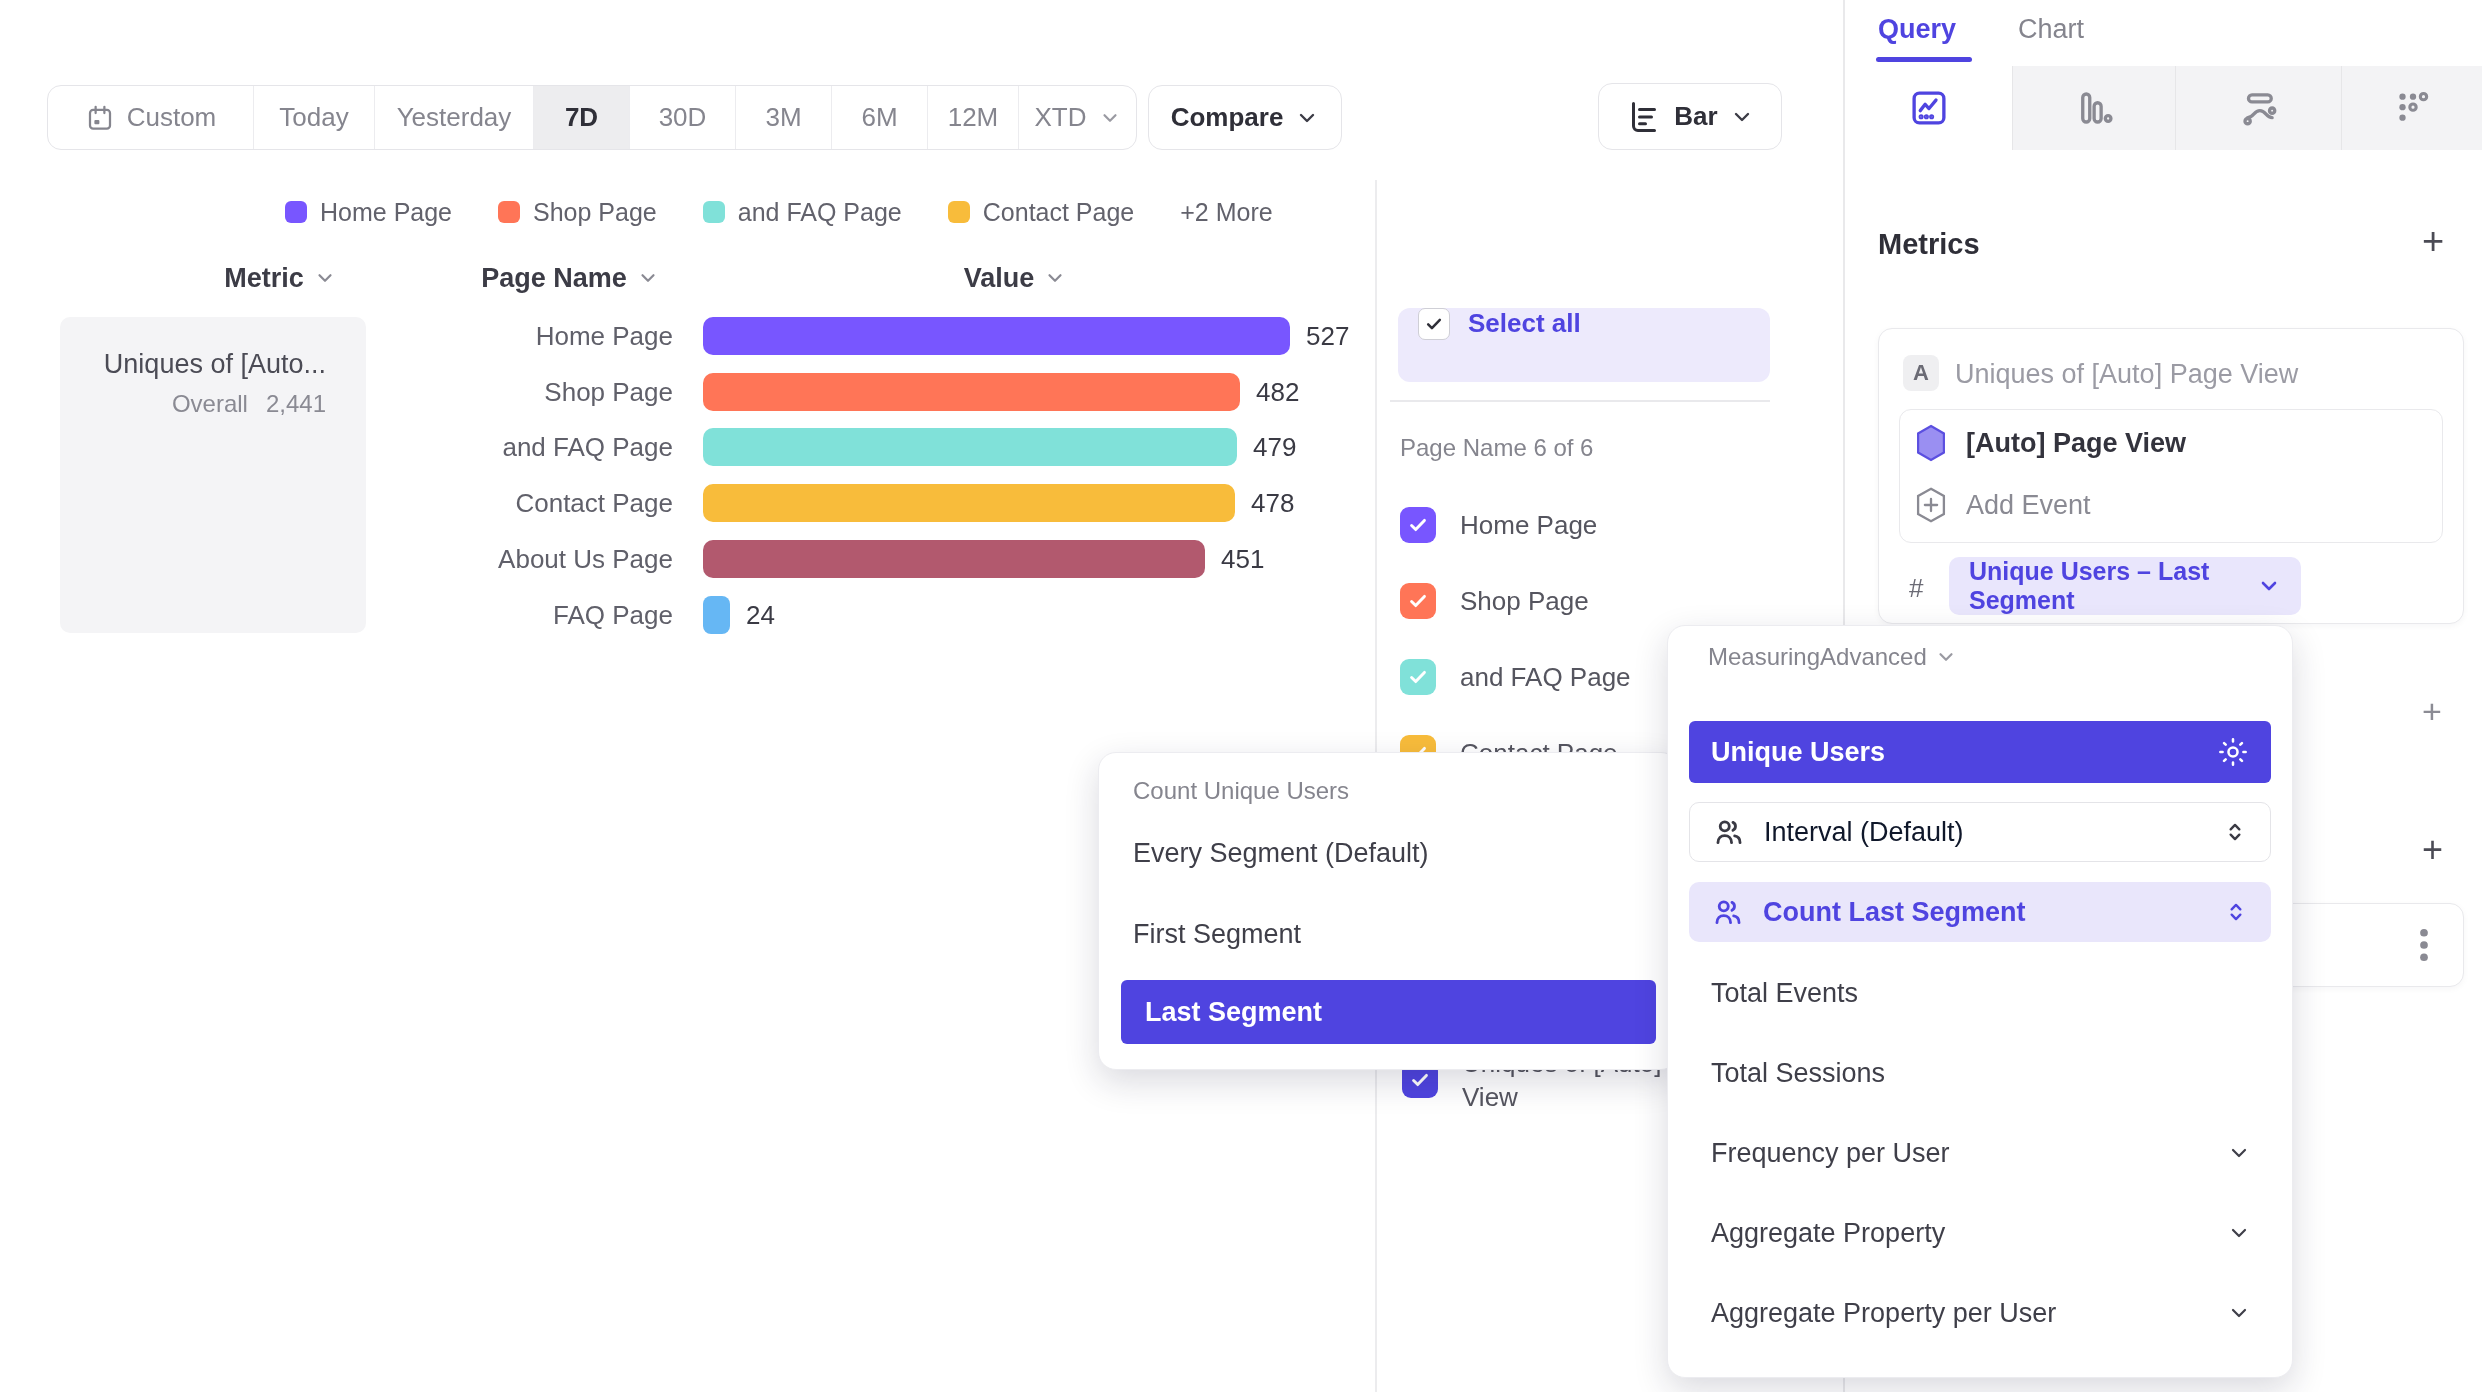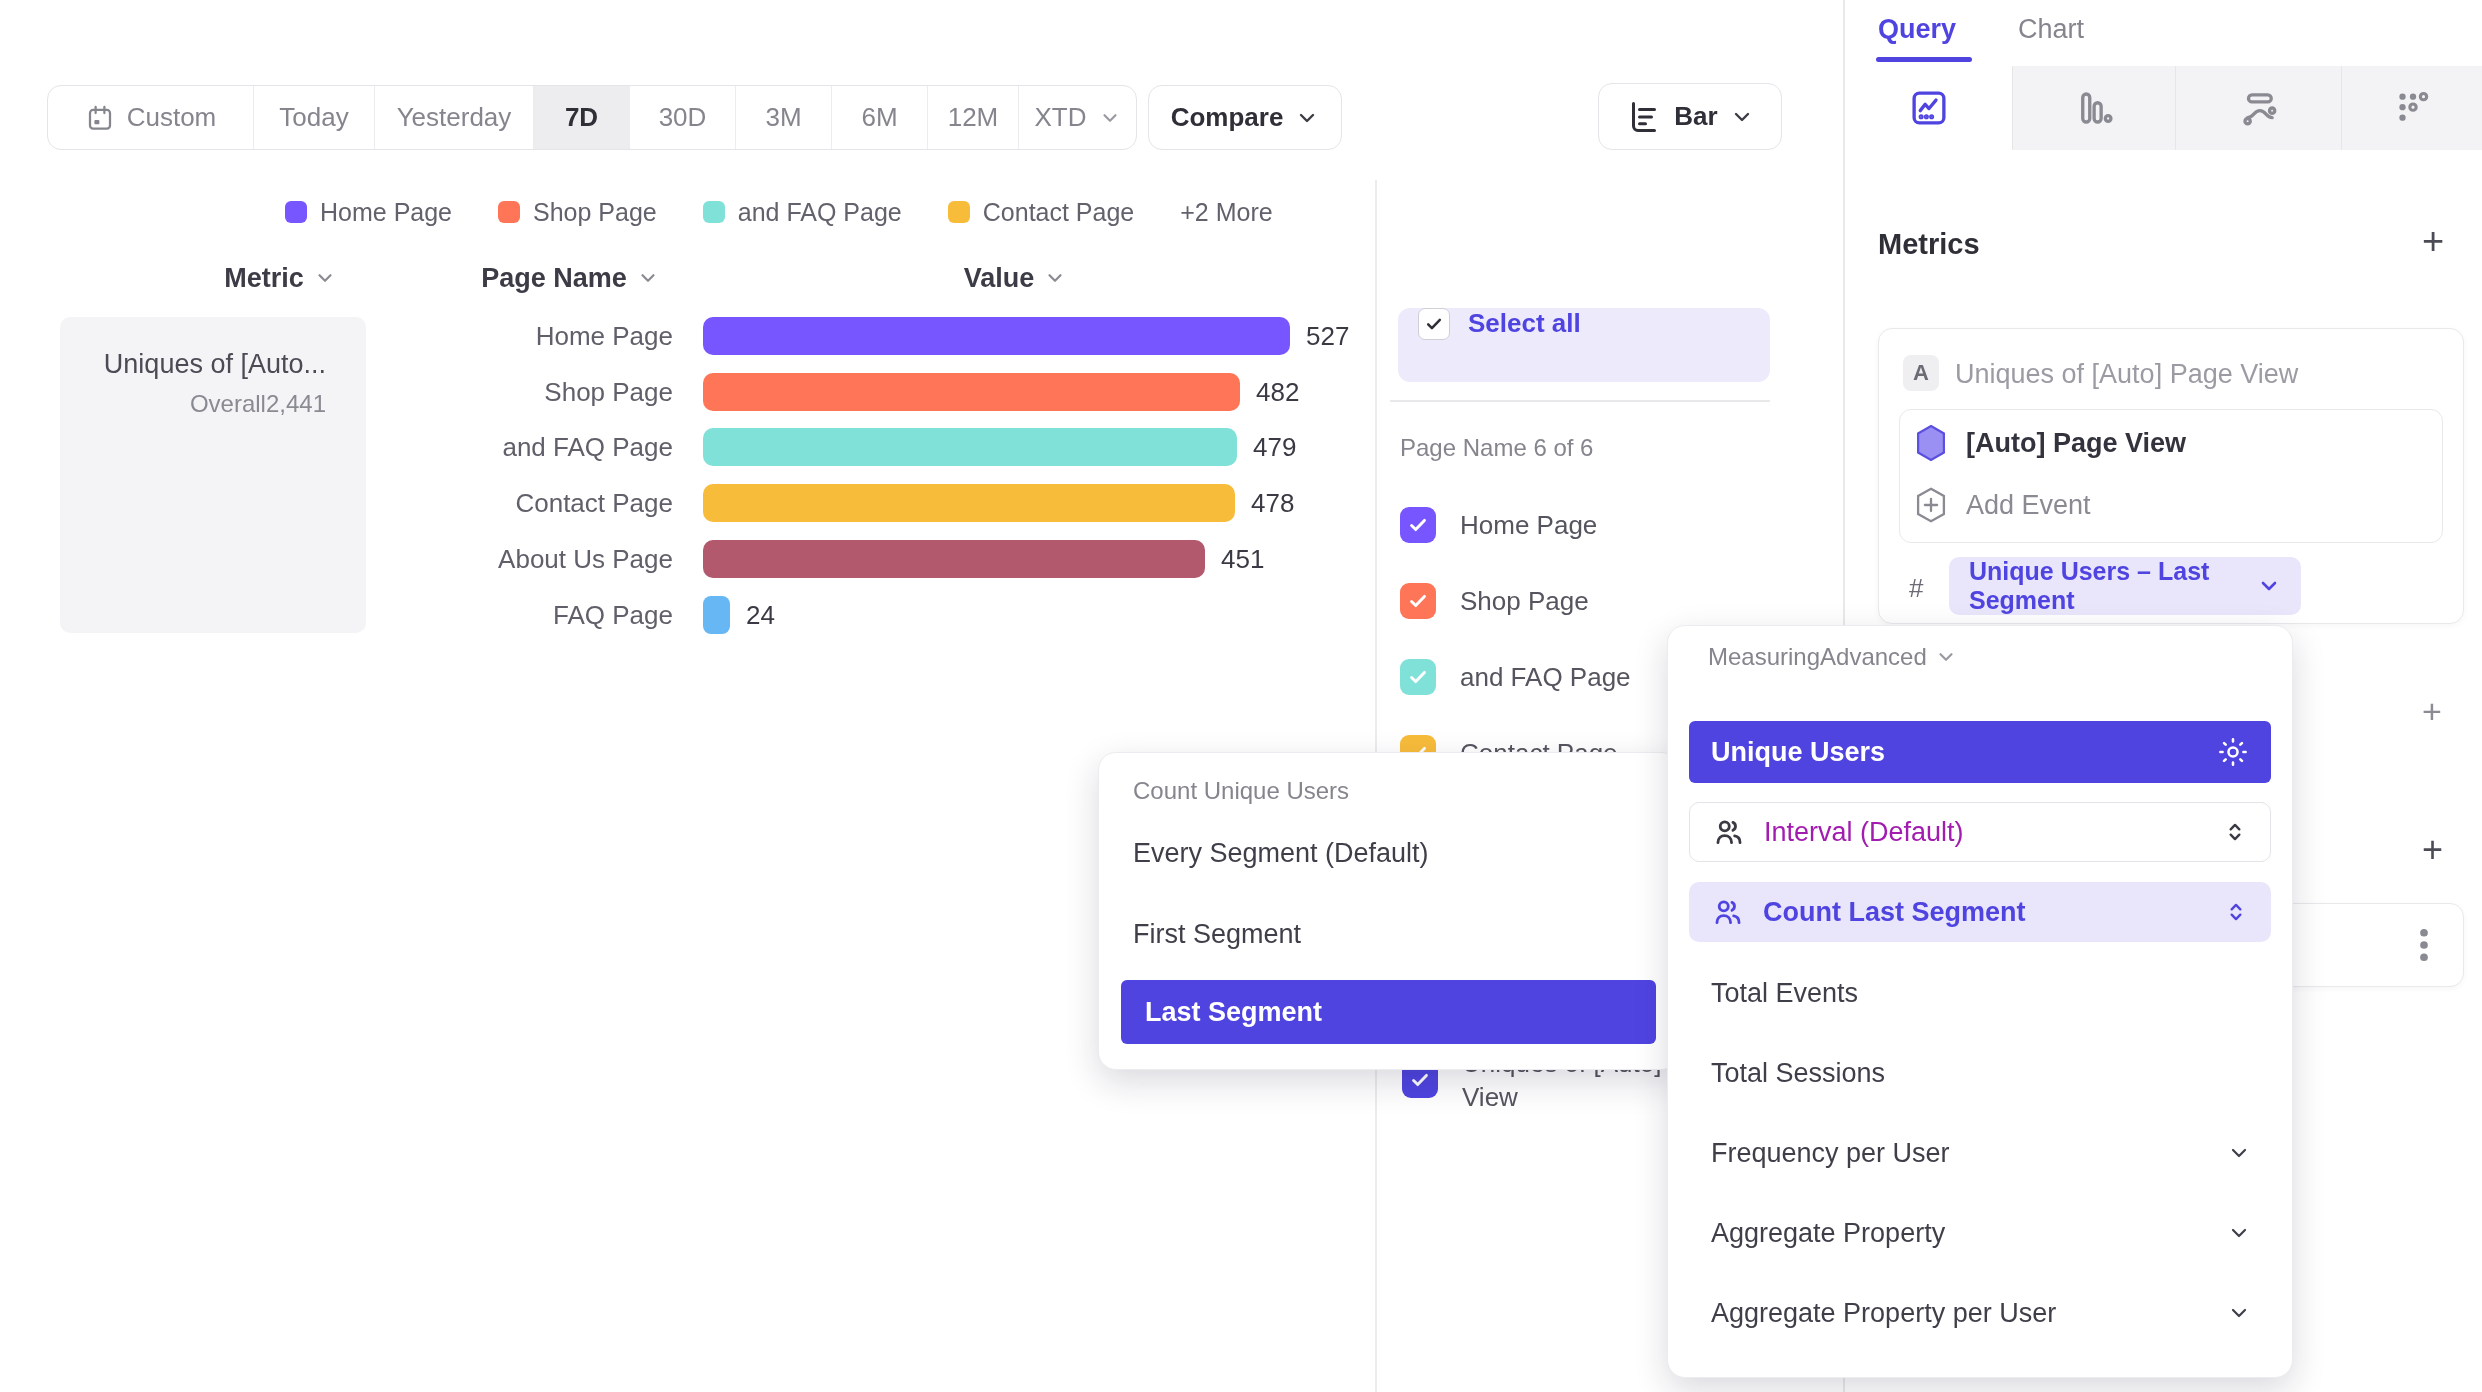--- a/index.html
+++ b/index.html
@@ -25,21 +25,21 @@
   .lsw{width:22px;height:22px;border-radius:6px;}
 
   
   .colh{top:262px;height:32px;display:flex;align-items:center;justify-content:center;gap:10px;
         font-size:27px;font-weight:bold;color:#3c3c46;}
 
   
   .metricbox{left:60px;top:317px;width:306px;height:316px;border-radius:10px;background:#f4f4f6;
              text-align:right;padding:32px 40px 0 0;box-sizing:border-box;}
   .mb-t{font-size:27px;color:#4b4b55;}
-  .mb-o{margin-top:10px;display:flex;justify-content:flex-end;font-size:24px;color:#8a8a93;}
+  .mb-o{margin-top:10px;display:flex;justify-content:flex-end;gap:18px;font-size:24px;color:#8a8a93;}
 
   
   .brow{left:0;height:38px;width:1360px;}
   .blabel{position:absolute;left:373px;width:300px;text-align:right;line-height:38px;font-size:26px;color:#60606a;}
   .bgroup{position:absolute;left:703px;height:38px;display:flex;align-items:center;gap:16px;}
   .bbar{height:38px;border-radius:10px;}
   .bval{font-size:26px;color:#3a3a44;}
 
   
   .vdiv{background:#ececee;width:2px;}
@@ -60,21 +60,21 @@
 
   
   .popover{background:#fff;border:1px solid #ececf0;border-radius:18px;
            box-shadow:0 12px 34px rgba(25,25,55,0.16);}
   .pop-title{font-size:24px;color:#85858e;}
   .pop-item{font-size:27px;color:#3f3f49;cursor:pointer;}
   .accentbtn{background:#4f44e0;border-radius:6px;color:#fff;font-weight:bold;font-size:27px;
              display:flex;align-items:center;cursor:pointer;}
   .mrow{border-radius:10px;display:flex;align-items:center;gap:18px;padding:0 22px;box-sizing:border-box;
         font-size:27px;cursor:pointer;}
-  .mrow.bordered{border:1.5px solid #e4e4e8;background:#fff;color:#a21caf;}
+  .mrow.bordered{border:1.5px solid #e4e4e8;background:#fff;color:#0f172a;}
   .mrow.selected{background:#e9e6fb;color:#4f44e0;font-weight:bold;}
 
   
   .q-tab{font-size:27px;cursor:pointer;}
   .typebar{left:1845px;top:66px;width:637px;height:84px;background:#f3f3f5;}
   .typetab{position:absolute;top:0;height:84px;display:flex;align-items:center;justify-content:center;cursor:pointer;}
   .typetab.sep{border-left:1.5px solid #e6e6e8;}
   .card{background:#fff;border:1.5px solid #e9e9ec;border-radius:14px;box-shadow:0 2px 6px rgba(30,30,60,0.04);}
   .badgeA{width:36px;height:36px;border-radius:8px;background:#efeff1;display:flex;align-items:center;justify-content:center;
           font-size:22px;font-weight:bold;color:#6b6b75;}

